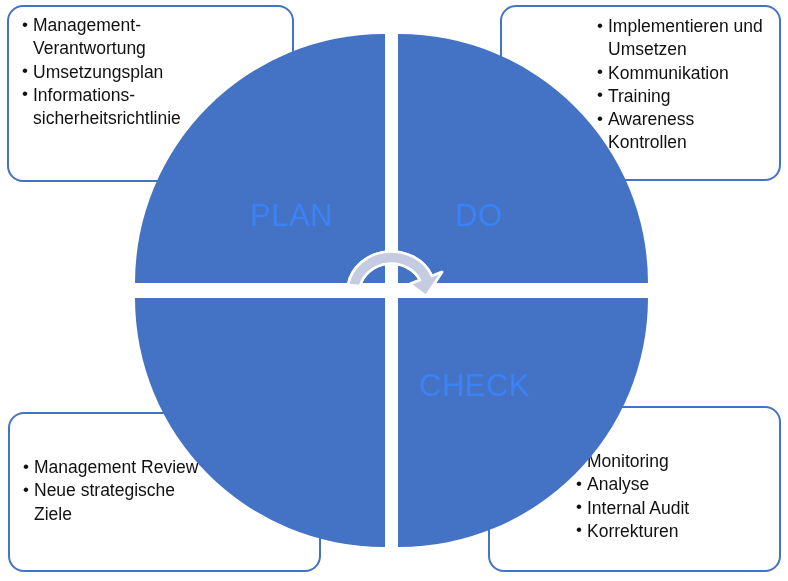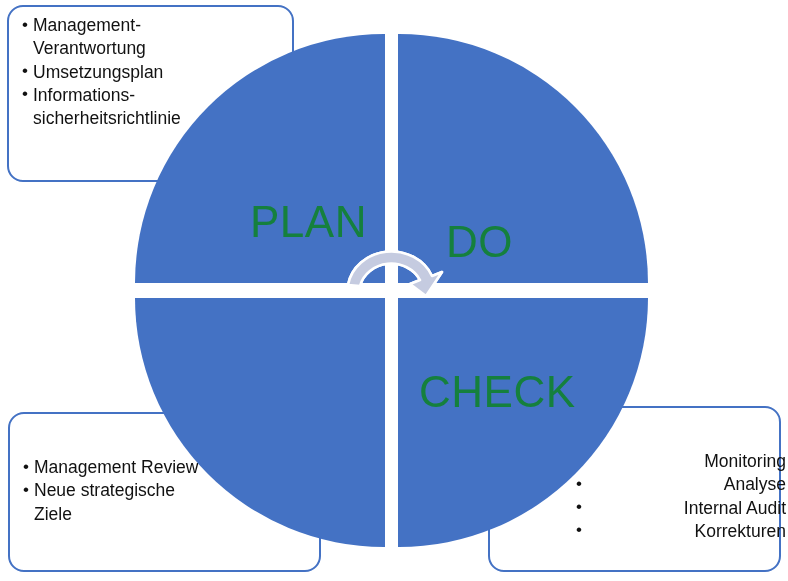--- a/index.html
+++ b/index.html
@@ -54,21 +54,21 @@
   #box-plan  { left: 7px;   top: 5px;   width: 287px; height: 177px; }
   #box-plan .callout-list { position: absolute; left: 13px; top: 7px; width: 250px; }
 
   #box-do    { left: 500px; top: 5px;   width: 281px; height: 176px; }
   #box-do .callout-list { position: absolute; left: 95px; top: 8px; width: 195px; }
 
   #box-act   { left: 8px;   top: 412px; width: 313px; height: 160px; }
   #box-act .callout-list { position: absolute; left: 13px; top: 42px; width: 250px; }
 
   #box-check { left: 488px; top: 406px; width: 293px; height: 166px; }
-  #box-check .callout-list { position: absolute; left: 86px; top: 42px; width: 210px; text-align: right; }
+  #box-check .callout-list { position: absolute; left: 86px; top: 42px; width: 210px; }
 
   
   #pdca-circle {
     position: absolute;
     left: 135px;
     top: 34px;
     width: 513px;
     height: 513px;
     z-index: 2;
   }
@@ -79,30 +79,30 @@
     background: #4472C4;
     overflow: hidden;
   }
   #quad-plan  { left: 0;     top: 0;     border-radius: 250px 0 0 0; }
   #quad-do    { left: 263px; top: 0;     border-radius: 0 250px 0 0; }
   #quad-act   { left: 0;     top: 264px; border-radius: 0 0 0 250px; }
   #quad-check { left: 263px; top: 264px; border-radius: 0 0 250px 0; }
 
   .quad-label {
     position: absolute;
-    color: #15803d;
-    font-size: 44px;
+    color: #3b82f6;
+    font-size: 31px;
     font-weight: 400;
     letter-spacing: 0.5px;
     line-height: 1;
     white-space: nowrap;
     z-index: 3;
   }
   #label-plan  { left: 115px; top: 166px; }
-  #label-do    { left: 311px; top: 166px; margin-top: 20px; }
+  #label-do    { left: 320px; top: 166px; }
   #label-act   { left: 126px; top: 336px; }
   #label-check { left: 284px; top: 336px; }
 
   
   #cycle-arrows {
     position: absolute;
     left: 334px;
     top: 230px;
     width: 116px;
     height: 122px;
@@ -118,20 +118,30 @@
   <div class="callout" id="box-plan">
     <ul class="callout-list">
       <li>Management-
 Verantwortung</li>
       <li>Umsetzungsplan</li>
       <li>Informations-
 sicherheitsrichtlinie</li>
     </ul>
   </div>
 
+  <div class="callout" id="box-do">
+    <ul class="callout-list">
+      <li>Implementieren und
+Umsetzen</li>
+      <li>Kommunikation</li>
+      <li>Training</li>
+      <li>Awareness</li>
+      <li>Kontrollen</li>
+    </ul>
+  </div>
 
   <div class="callout" id="box-act">
     <ul class="callout-list">
       <li>Management Review</li>
       <li>Neue strategische
 Ziele</li>
     </ul>
   </div>
 
   <div class="callout" id="box-check">

